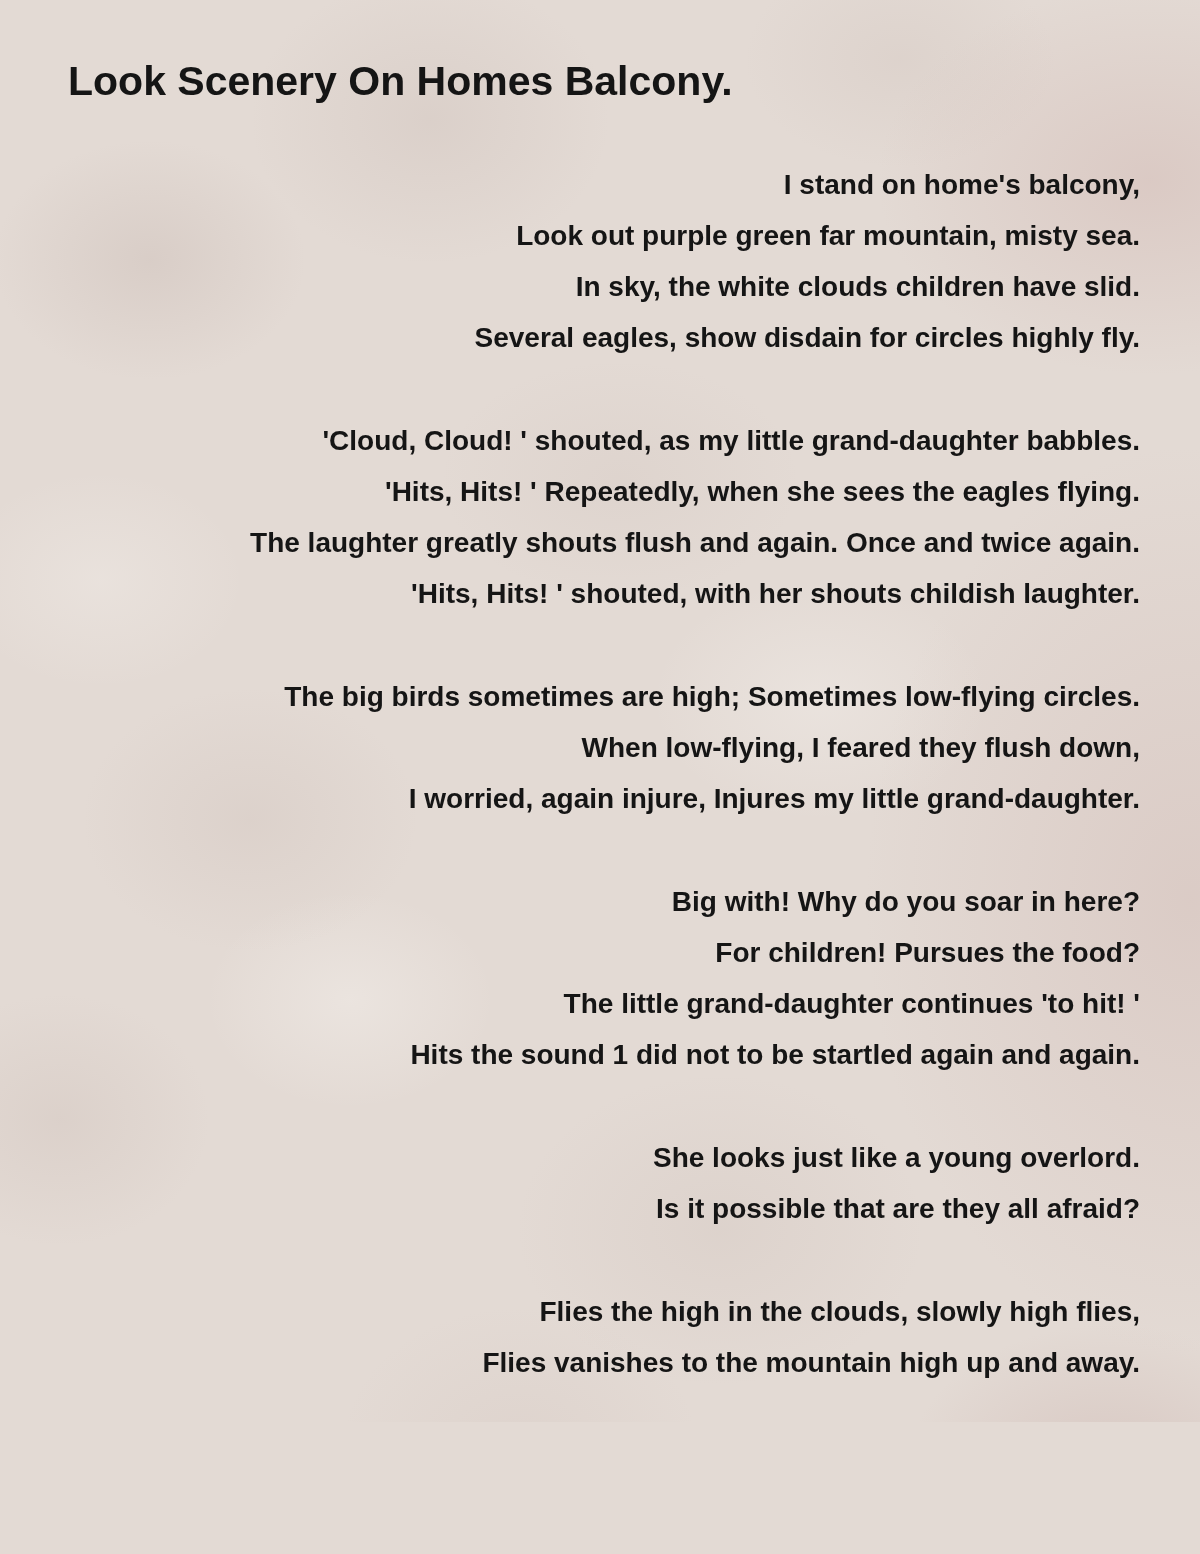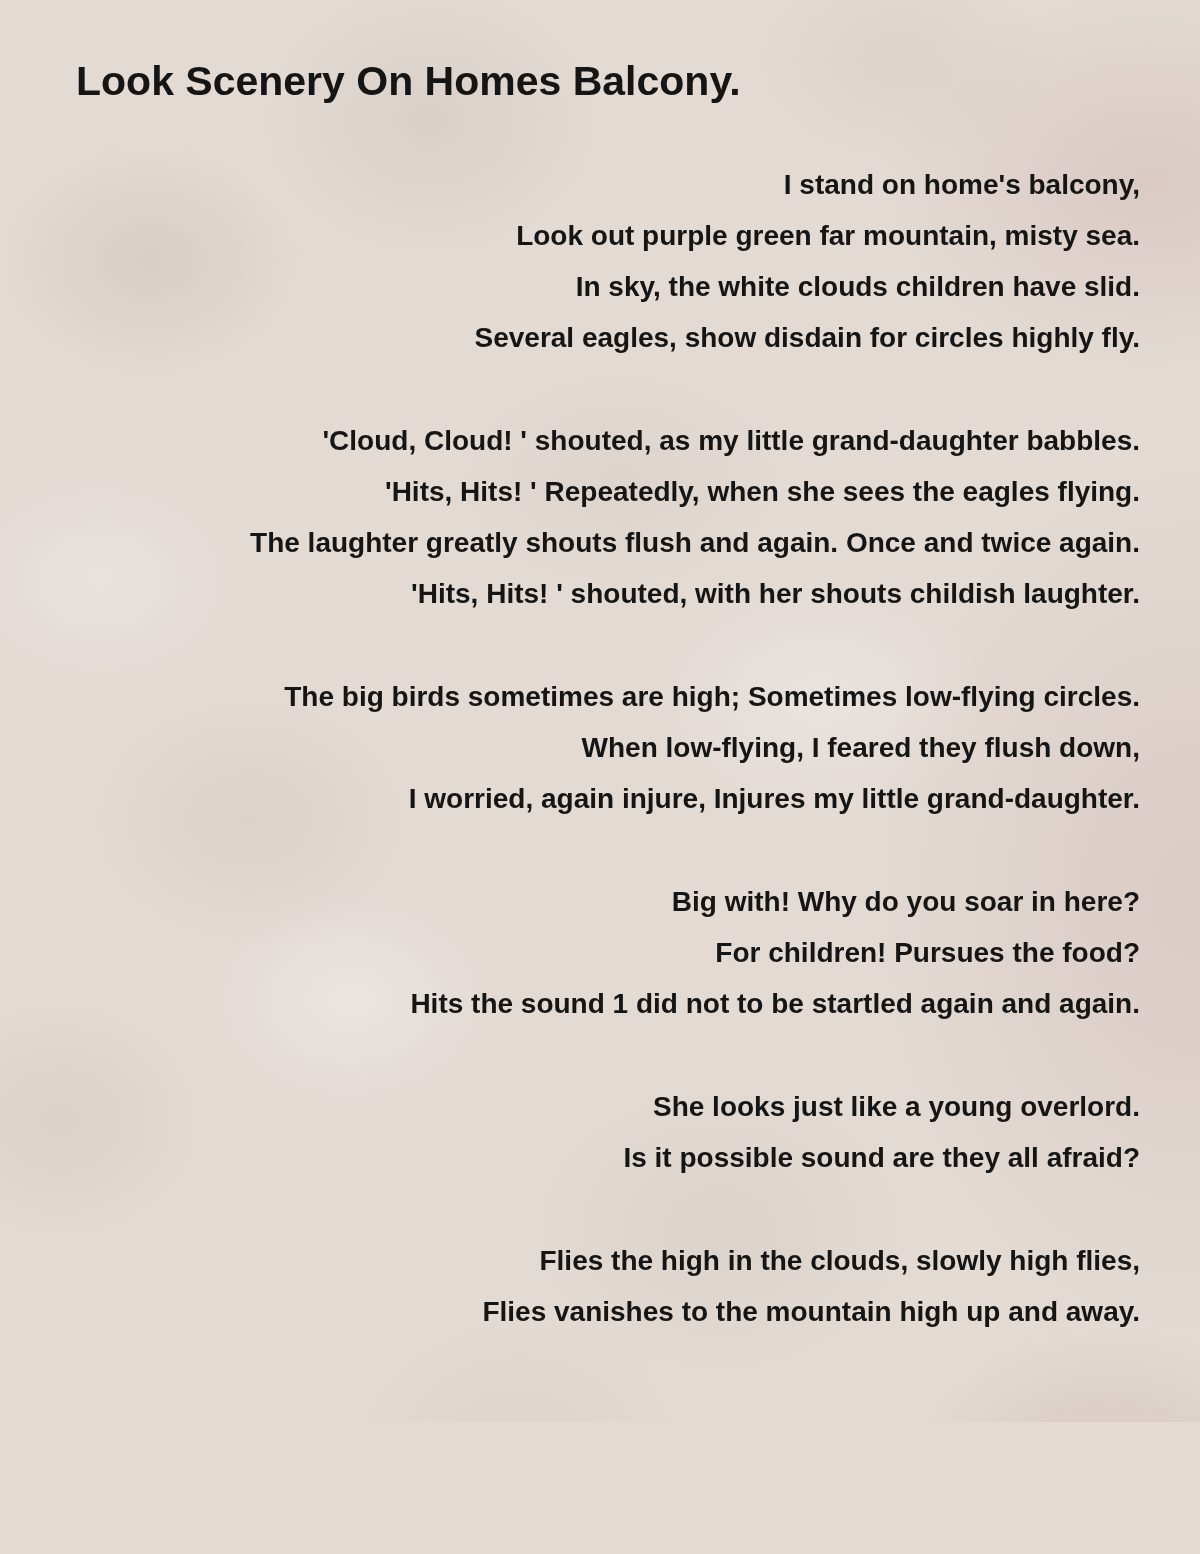--- a/index.html
+++ b/index.html
@@ -11,21 +11,20 @@
   body {
     font-family: "Liberation Sans", sans-serif;
     background: var(--bg);
   }
   .page {
     position: relative;
     width: 1200px;
     height: 1422px;
     background-color: var(--bg);
     overflow: hidden;
-    padding-left: 8px;
   }
   
   .texture {
     position: absolute;
     inset: 0;
     pointer-events: none;
     background:
       radial-gradient(ellipse 420px 300px at 1150px 180px, rgba(205,175,170,0.38), transparent 65%),
       radial-gradient(ellipse 500px 700px at 1190px 900px, rgba(200,170,165,0.30), transparent 65%),
       radial-gradient(ellipse 320px 240px at 1110px 1480px, rgba(193,163,158,0.35), transparent 65%),
@@ -94,25 +93,26 @@
           <p class="line">'Hits, Hits! ' shouted, with her shouts childish laughter.</p>
         </div>
         <div class="stanza">
           <p class="line">The big birds sometimes are high; Sometimes low-flying circles.</p>
           <p class="line">When low-flying, I feared they flush down,</p>
           <p class="line">I worried, again injure, Injures my little grand-daughter.</p>
         </div>
         <div class="stanza">
           <p class="line">Big with! Why do you soar in here?</p>
           <p class="line">For children! Pursues the food?</p>
+          <p class="line">The little grand-daughter continues 'to hit! '</p>
           <p class="line">Hits the sound 1 did not to be startled again and again.</p>
         </div>
         <div class="stanza">
           <p class="line">She looks just like a young overlord.</p>
-          <p class="line">Is it possible sound are they all afraid?</p>
+          <p class="line">Is it possible that are they all afraid?</p>
         </div>
         <div class="stanza">
           <p class="line">Flies the high in the clouds, slowly high flies,</p>
           <p class="line">Flies vanishes to the mountain high up and away.</p>
         </div>
       </div>
     <div class="author">Albert Wong</div>
   </div>
 </div>
 

